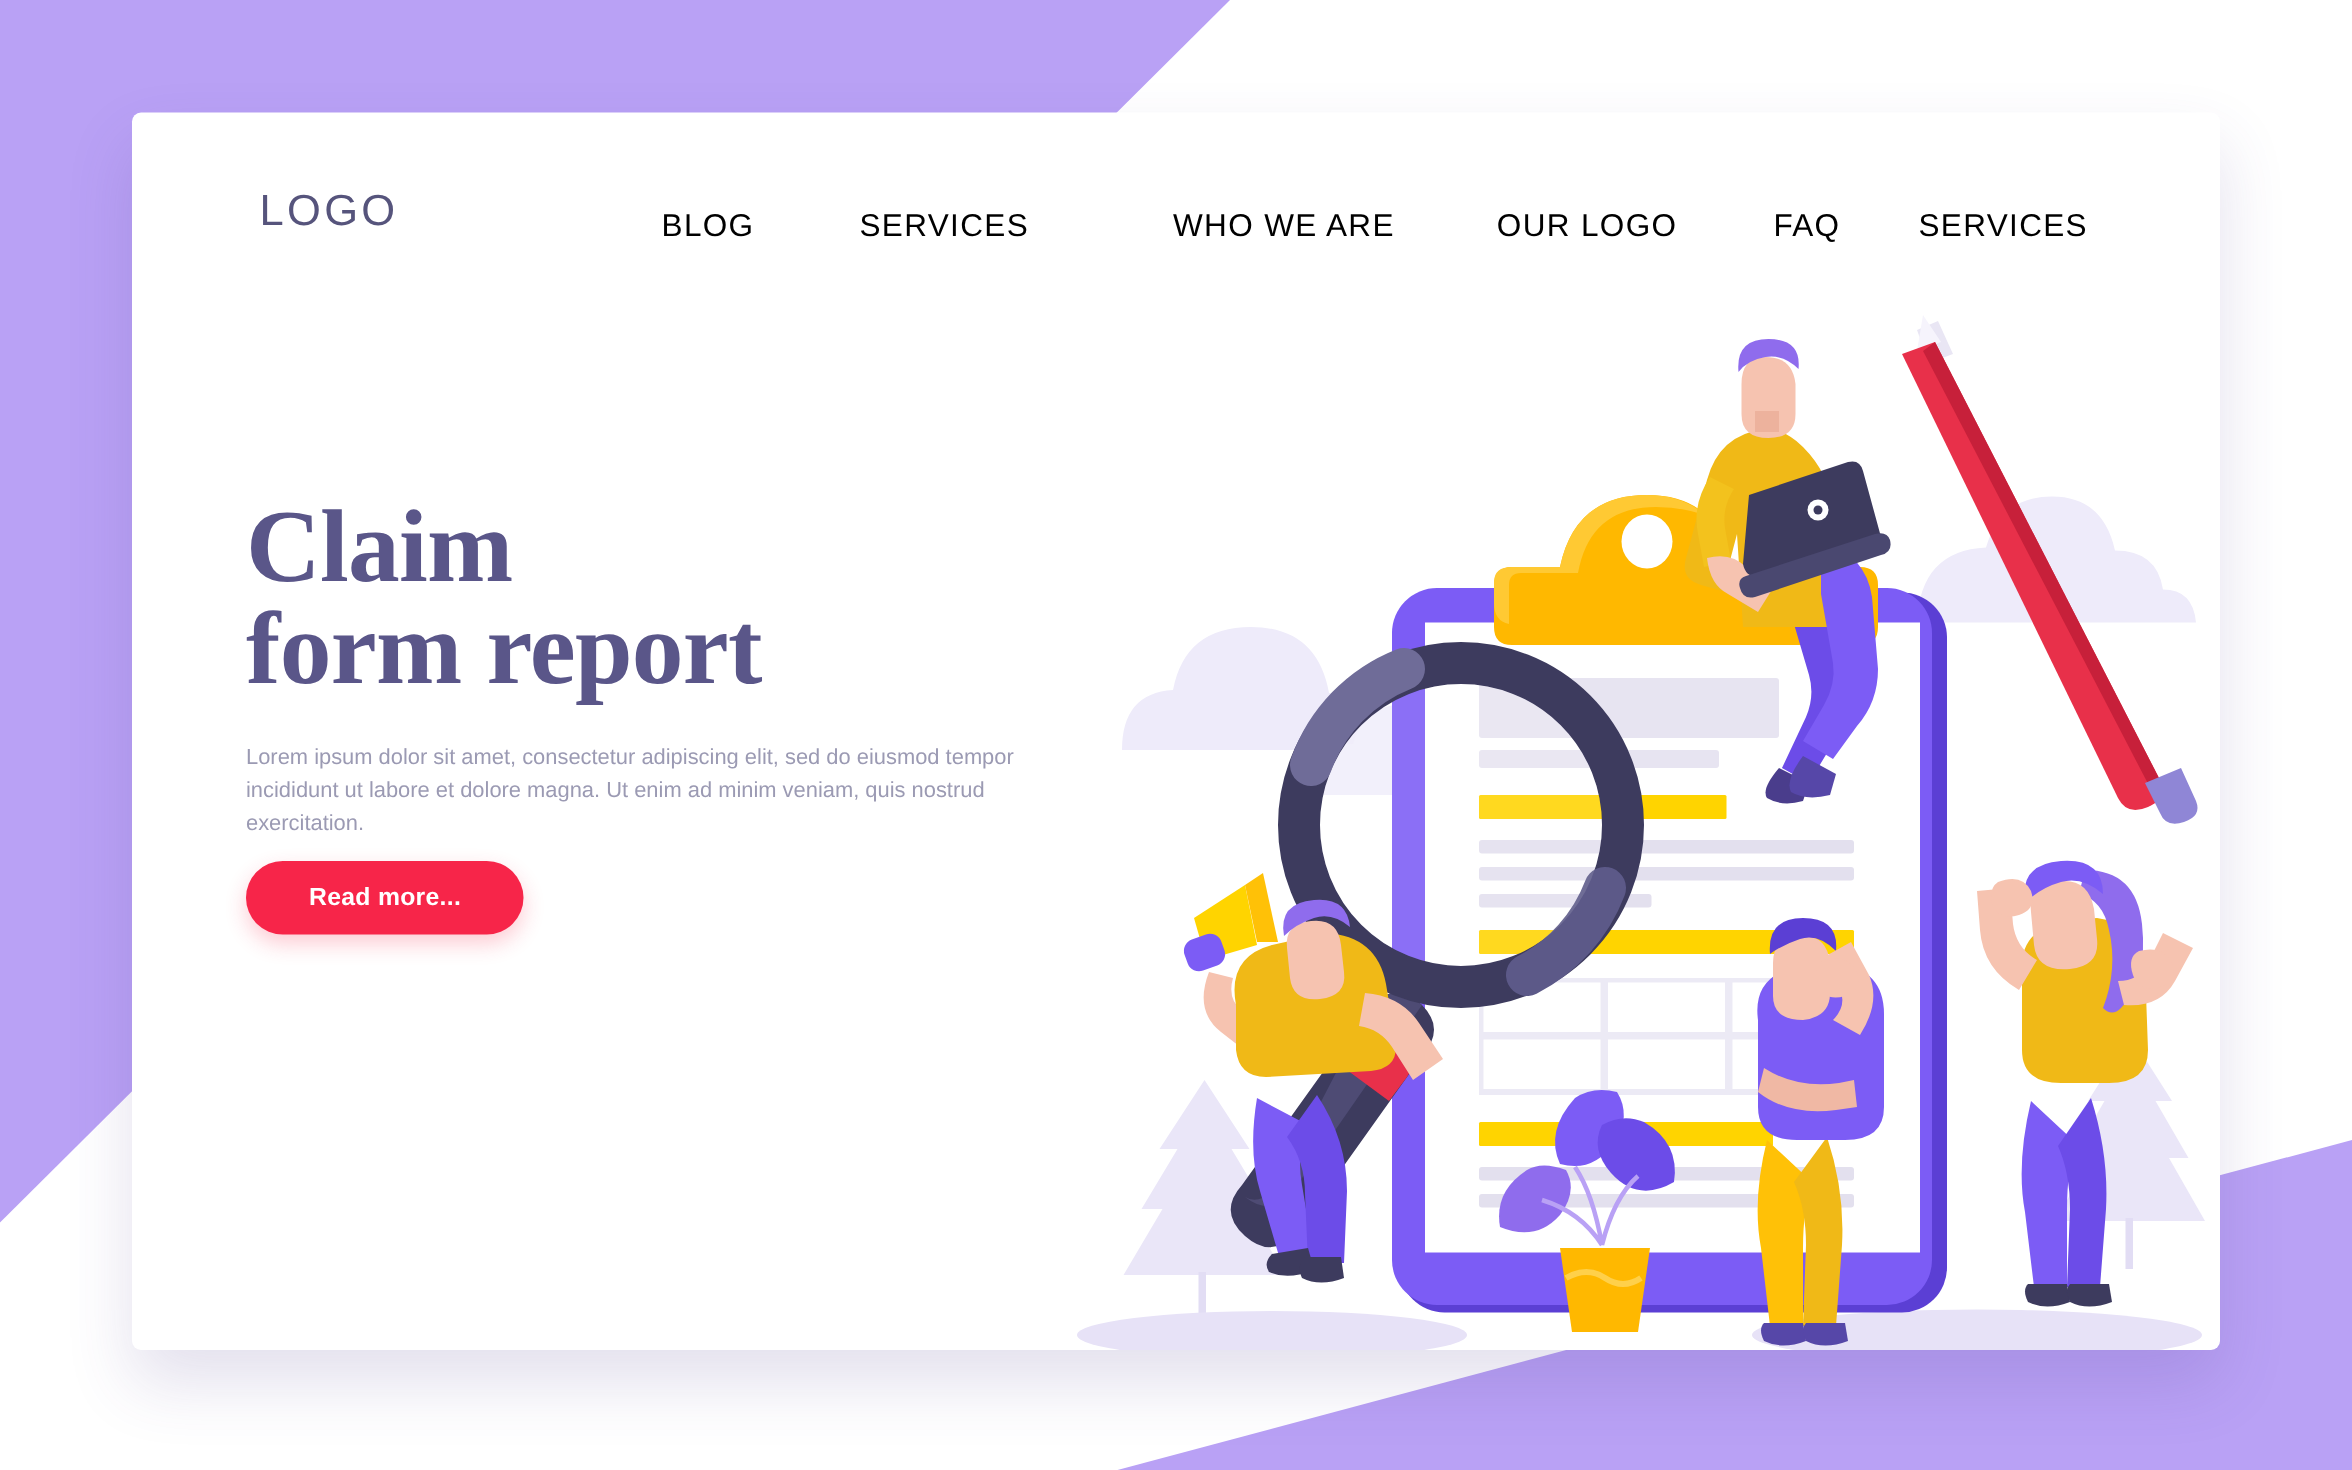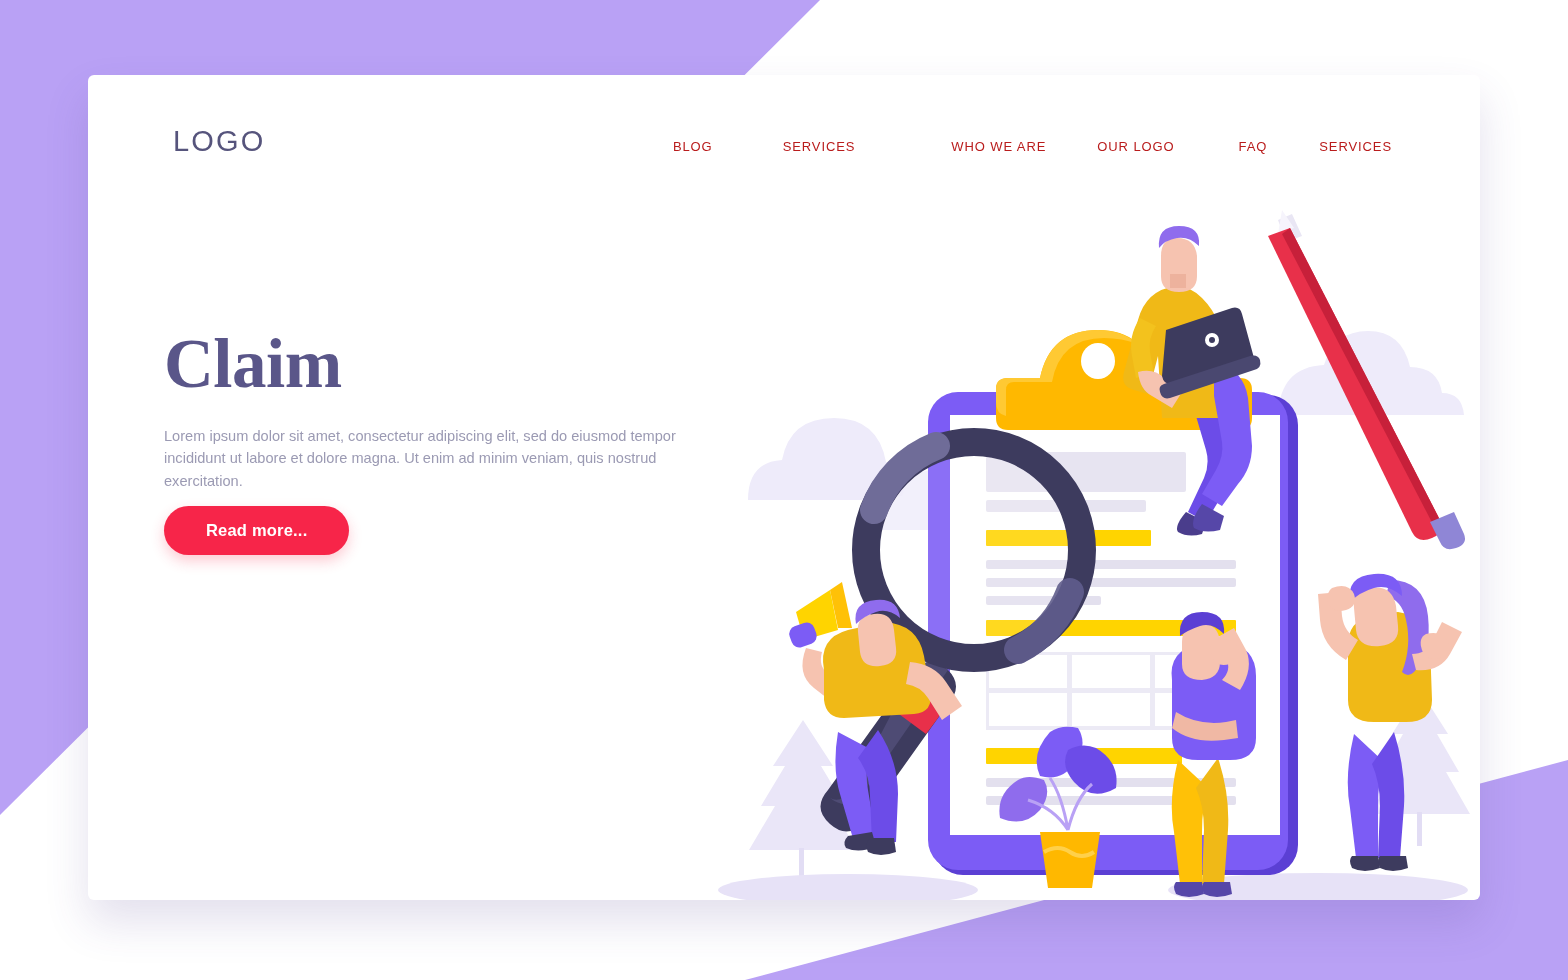--- a/index.html
+++ b/index.html
@@ -39,22 +39,22 @@
     position:absolute; left:85px; top:50px;
     font-size:29px; letter-spacing:2.2px;
     color:#56547c; font-weight:400;
   }
   #main-nav {
     position:absolute; right:88px; top:60px;
     display:flex; gap:0;
     align-items:center;
   }
   .nav-item {
-    color:#b91c1c;
-    font-size:13px;
+    color:#000000;
+    font-size:21px;
     letter-spacing:.9px;
     text-decoration:none;
     padding:4px 0;
     white-space:nowrap;
   }
 
   
   #hero-copy { position:absolute; left:76px; top:255px; width:520px; z-index:5; }
   #hero-title {
     font-family:"Liberation Serif", serif;
@@ -101,30 +101,31 @@
 </div>
 
 <div id="hero-card">
 
   <header id="site-header">
     <div id="logo">LOGO</div>
 
     <nav id="main-nav">
       <a class="nav-item" style="margin-right:70px;">BLOG</a>
       <a class="nav-item" style="margin-right:96px;">SERVICES</a>
-      <a class="nav-item" style="margin-right:51px;">WHO WE ARE</a>
+      <a class="nav-item" style="margin-right:68px;">WHO WE ARE</a>
       <a class="nav-item" style="margin-right:64px;">OUR LOGO</a>
       <a class="nav-item" style="margin-right:52px;">FAQ</a>
       <a class="nav-item">SERVICES</a>
     </nav>
   </header>
 
   <div id="hero-copy">
     <h1 id="hero-title">
       <span class="l1">Claim</span>
+      <span class="l2">form report</span>
     </h1>
     <p id="hero-sub">Lorem ipsum dolor sit amet, consectetur adipiscing elit, sed do eiusmod tempor incididunt ut labore et dolore magna. Ut enim ad minim veniam, quis nostrud exercitation.</p>
     <button id="read-more-btn">Read more...</button>
   </div>
 
   <div id="illustration">
     <svg viewBox="0 0 800 700" xmlns="http://www.w3.org/2000/svg">
       <defs>
         <clipPath id="paperClip">
             <rect x="272" y="215" width="330" height="420" rx="2"></rect>

